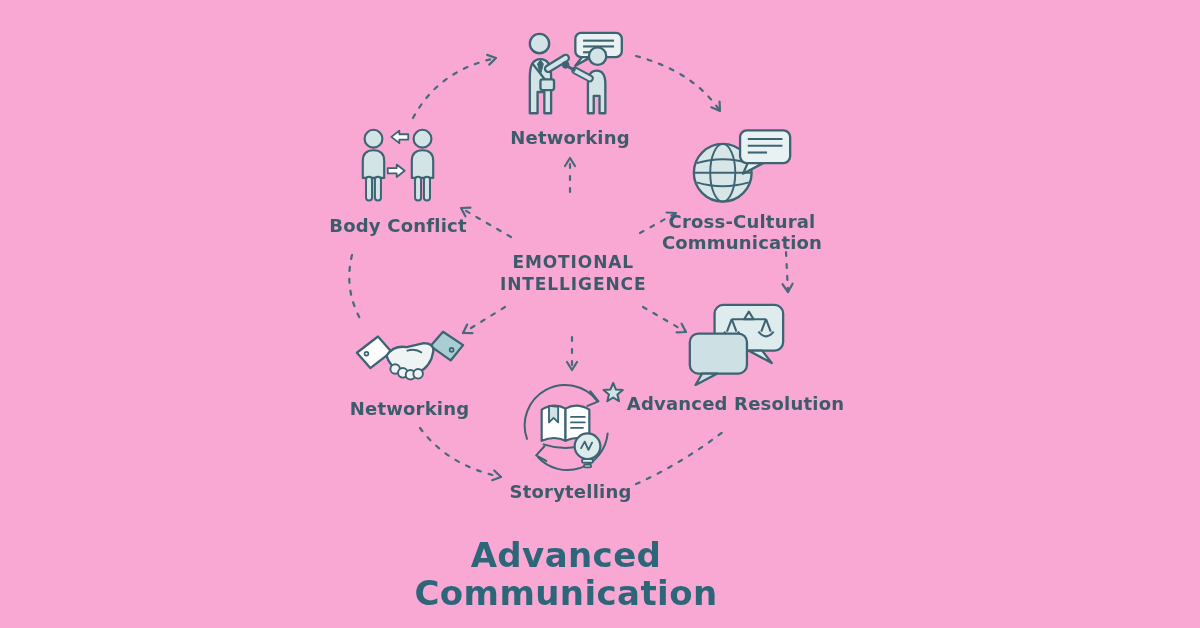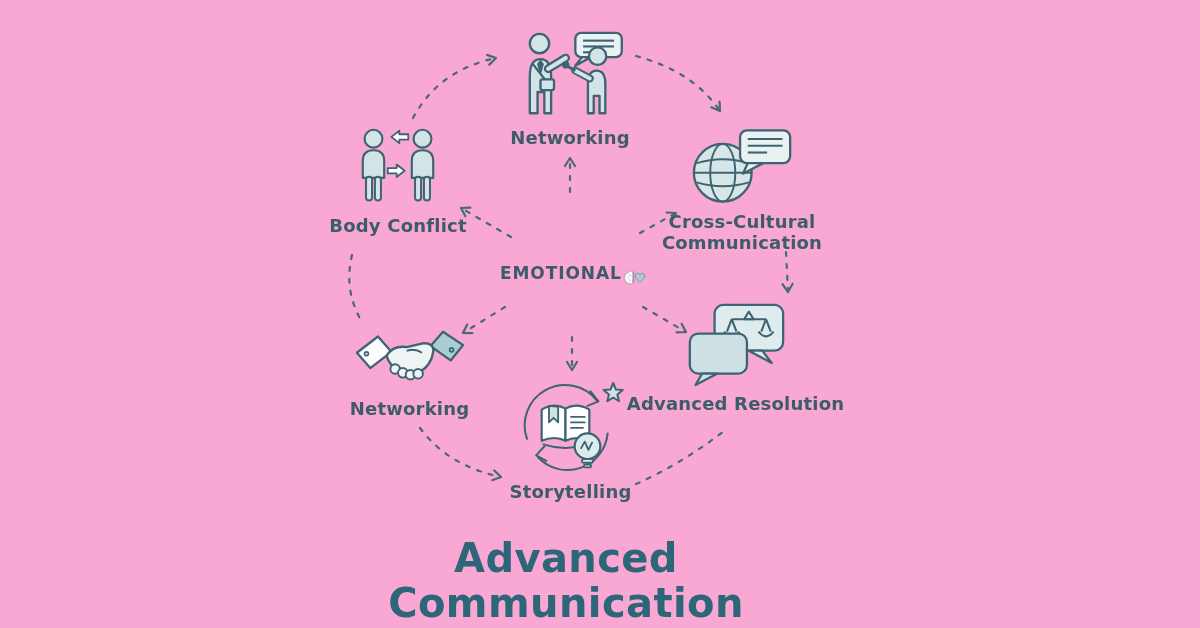--- a/index.html
+++ b/index.html
@@ -26,21 +26,21 @@
     display:flex; flex-direction:row; align-items:center; text-align:center;margin-top:44px;
   }
   .center-title {
     font-weight:bold; font-size:17px; letter-spacing:.9px;
     line-height:1.25; color:#3c5a69;
   }
   .center-title span { display:block; }
   .center-block svg { display:block; margin-top:8px; }
   .main-title {
     position:absolute; left:385px; top:536px; width:362px; text-align:center;
-    font-weight:bold; font-size:40px; line-height:1.12; letter-spacing:.4px;
+    font-weight:bold; font-size:34px; line-height:1.12; letter-spacing:.4px;
     color:#2d6678;
   }
   .main-title span { display:block; }
 </style>
 </head>
 <body>
 
 <div class="canvas">
 
   <svg class="arrows" width="1200" height="628" viewBox="0 0 1200 628">
@@ -189,20 +189,21 @@
         <path d="M64,7 L54,7 L54,3 L45,10 L54,17 L54,13 L64,13 Z" fill="#ffffff" stroke-width="2"></path>
         <path d="M41,45 L51,45 L51,41 L60,48 L51,55 L51,51 L41,51 Z" fill="#ffffff" stroke-width="2"></path>
       </g>
     </svg>
     <span class="label">Body Conflict</span>
   </div>
 
   <div class="center-block">
     <div class="center-title">
       <span>EMOTIONAL</span>
+      <span>INTELLIGENCE</span>
     </div>
     <svg width="118" height="71" viewBox="0 0 130 78">
       <g stroke="#3e6372" stroke-linejoin="round" stroke-linecap="round">
         <path d="M57,8 C50,2 40,4 38,11 C29,8 22,14 24,21 C15,21 11,29 17,34 C9,38 10,48 18,51 C13,58 19,66 27,64 C27,71 36,75 42,70 C46,77 57,75 57,67 Z" fill="#ffffff" stroke-width="2.3"></path>
         <path d="M39,20 q5,4 2,9 M29,36 q6,1 7,7 M43,48 q4,5 0,10 M48,26 q4,3 2,7" fill="none" stroke-width="1.8"></path>
         <line x1="63" y1="10" x2="63" y2="66" stroke-width="2.4"></line>
         <path d="M96,24 C90,12 71,14 71,31 C71,45 84,53 96,64 C108,53 121,45 121,31 C121,14 102,12 96,24 Z" fill="#a8cdd2" stroke-width="2.5"></path>
       </g>
     </svg>
   </div>

